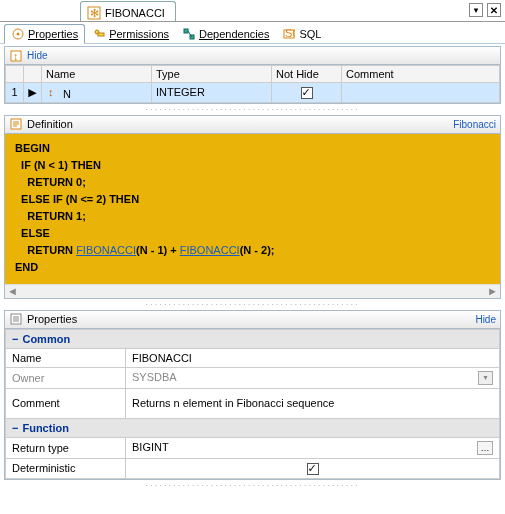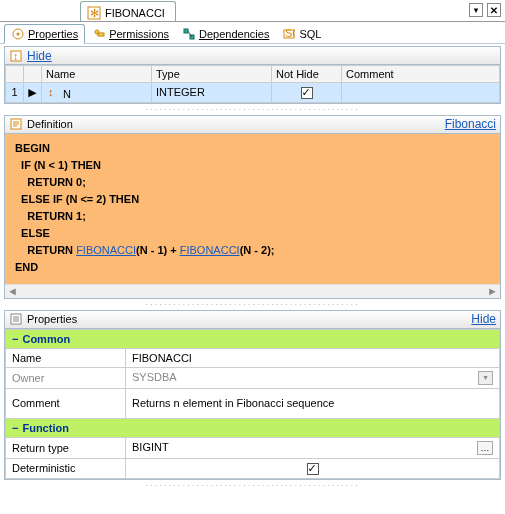--- a/index.html
+++ b/index.html
@@ -10,35 +10,35 @@
 .file-tab{height:20px;background:#fff;border:1px solid #8aa;border-bottom:none;padding:2px 10px 0 6px;display:flex;align-items:center;gap:4px;border-radius:3px 3px 0 0}
 .icon-box{width:14px;height:14px;display:inline-flex;align-items:center;justify-content:center}
 .sub-tabs{height:22px;display:flex;align-items:center;gap:1px;padding:2px 4px 0 4px;background:#fff;border-bottom:1px solid #bcd}
 .sub-tab{display:flex;align-items:center;gap:3px;padding:2px 6px;cursor:pointer;border-radius:3px 3px 0 0}
 .sub-tab.active{background:#fff;border:1px solid #8ab;border-bottom:1px solid #fff;margin-bottom:-1px}
 .sub-tab .lbl{color:#000}
 .sub-tab .ul{text-decoration:underline}
 .section{margin:2px 4px;border:1px solid #abc}
 .sec-head{height:18px;background:linear-gradient(#fefefe,#e8e8e8);display:flex;align-items:center;padding:0 4px;gap:4px;border-bottom:1px solid #abc}
 .sec-head .title{flex:1;color:#000}
-.sec-head .link{color:#1a5bbf;text-decoration:underline;cursor:pointer;font-size:12px}
+.sec-head .link{color:#1a5bbf;cursor:pointer;font-size:10px}
 .params-tbl{width:100%;border-collapse:collapse}
 .params-tbl th{background:#f4f4f4;border:1px solid #ccc;text-align:left;padding:2px 4px;font-weight:normal}
 .params-tbl td{border:1px solid #ccc;padding:2px 4px;height:18px}
 .row-sel td{background:#d0e8ff}
 .dots-bar{height:7px;text-align:center;color:#aaa;font-size:8px;letter-spacing:2px;overflow:hidden;line-height:7px}
-.code-area{font-family:'Courier New',monospace;font-size:12px;padding:6px 10px;background:#fdba74;height:150px;overflow:auto;white-space:pre;line-height:16px}
+.code-area{font-family:'Courier New',monospace;font-size:12px;padding:6px 10px;background:#eab308;height:150px;overflow:auto;white-space:pre;line-height:16px}
 .kw{font-weight:bold}
 .fn-link{color:#1a5bbf;text-decoration:underline}
 .scroll-stub{height:14px;background:#f0f0f0;border-top:1px solid #ddd;display:flex;justify-content:space-between;padding:0 2px;font-size:9px;color:#888}
 .prop-grid{width:100%;border-collapse:collapse}
 .prop-grid td{border:1px solid #ccc;padding:3px 6px;height:18px;background:#fff}
 .prop-grid .k{width:120px;background:#fff}
 .prop-grid .ro{color:#888}
-.group-hdr td{background:#bef264;font-weight:bold;color:#003399}
+.group-hdr td{background:#e5e5e5;font-weight:bold;color:#003399}
 .group-hdr .sq{margin-right:4px}
 .chk{width:12px;height:12px;border:1px solid #555;display:inline-block;position:relative;background:#fff;vertical-align:middle}
 .chk.checked::after{content:"✓";position:absolute;top:-2px;left:0;font-size:11px}
 .center{text-align:center}
 .tiny-btn{float:right;width:16px;height:14px;border:1px solid #aaa;background:#f5f5f5;font-size:9px;text-align:center;line-height:12px}
 .combo-arrow{float:right;width:15px;height:14px;border:1px solid #aaa;background:#eee;text-align:center;font-size:8px;line-height:12px}
 </style>
 </head>
 <body>
 

